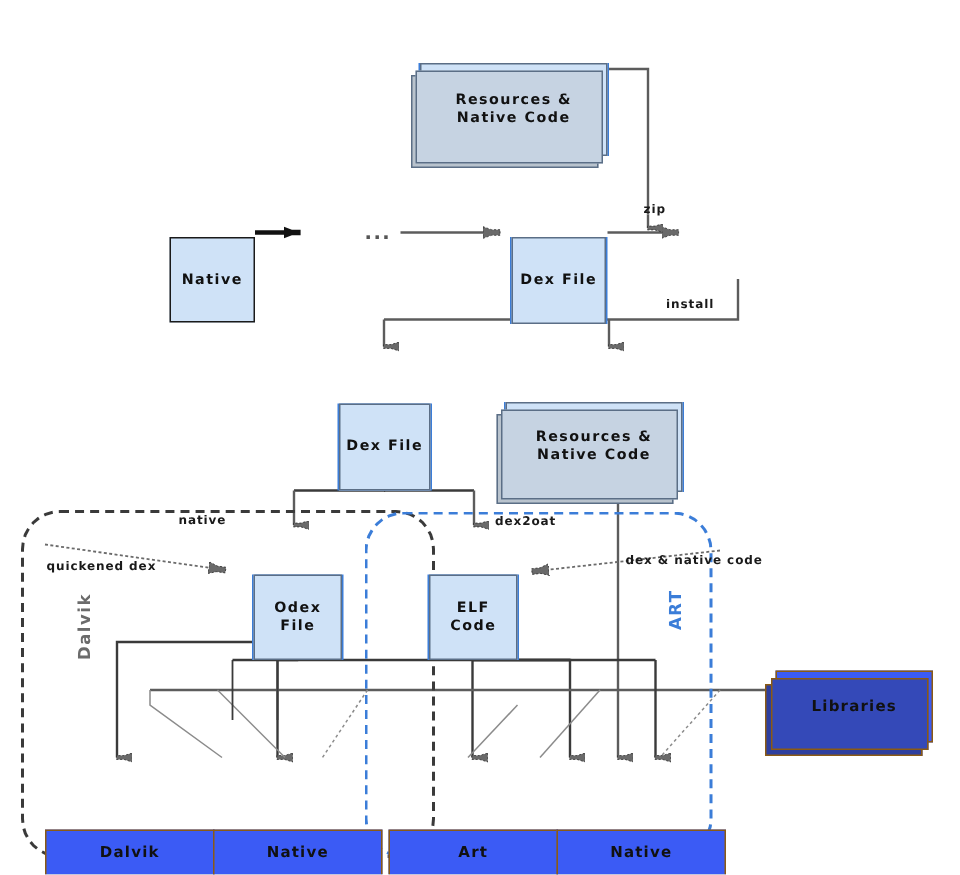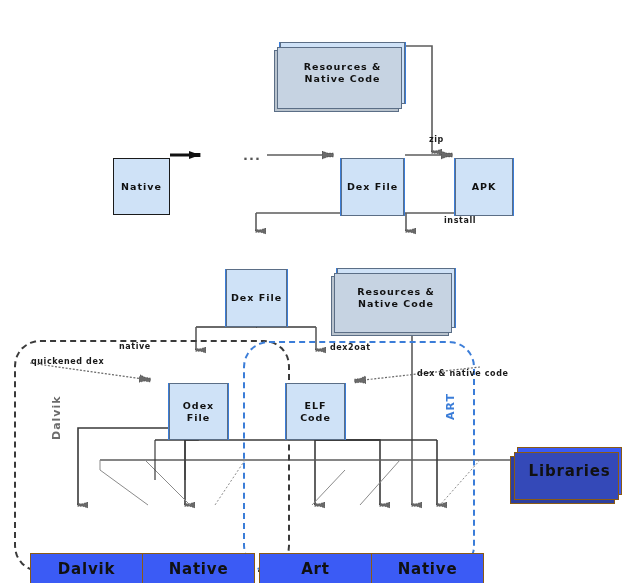--- a/index.html
+++ b/index.html
@@ -20,21 +20,21 @@
   }
   .lightbox .lbl{
     font-size:9.5px;font-weight:bold;color:#111;letter-spacing:1.0px;line-height:1.25;
   }
   .hardborder{border:1px solid #1a1a1a;box-shadow:none;}
   .bluebox{
     background:#3b5bf5;
     border:1px solid #8a5a14;
     color:#0c0c0c;
   }
-  .bluebox .lbl{font-size:15px;font-weight:bold;letter-spacing:.8px;color:#111;}
+  .bluebox .lbl{font-size:10px;font-weight:bold;letter-spacing:.8px;color:#111;}
 
   
   .stack::before,.stack::after{
     content:"";position:absolute;z-index:-1;
     background:#b9c3cd;border:1px solid #5b6e86;
   }
   .stack::before{left:-7px;top:7px;width:100%;height:100%;}
   .stack::after{left:-4px;top:4px;width:100%;height:100%;background:#c6d3e2;}
 
   .stackblue::before,.stackblue::after{
@@ -150,23 +150,20 @@
   <div class="node lightbox hardborder" style="left:113px;top:126px;width:57px;height:57px;z-index:3;">
     <div class="lbl">Native</div>
   </div>
 
   <span class="dots" style="left:243px;top:148px;">...</span>
 
   <div class="node lightbox" style="left:341px;top:126px;width:63px;height:58px;z-index:3;">
     <div class="lbl">Dex  File</div>
   </div>
 
-  <div class="node lightbox" style="left:455px;top:126px;width:58px;height:58px;z-index:3;">
-    <div class="lbl">APK</div>
-  </div>
 
   <div class="node lightbox" style="left:226px;top:237px;width:61px;height:58px;z-index:3;">
     <div class="lbl">Dex  File</div>
   </div>
 
   <div class="node lightbox stack" style="left:337px;top:236px;width:118px;height:60px;z-index:3;">
     <div class="lbl">
       <div>Resources  &amp;</div>
       <div>Native  Code</div>
     </div>
@@ -195,20 +192,20 @@
   </div>
 
   <div class="node bluebox" style="left:259px;top:521px;width:113px;height:31px;z-index:3;">
     <div class="lbl">Art</div>
   </div>
   <div class="node bluebox" style="left:371px;top:521px;width:113px;height:31px;z-index:3;">
     <div class="lbl">Native</div>
   </div>
 
   <span class="edge-label" style="left:429px;top:135px;">zip</span>
-  <span class="edge-label" style="left:444px;top:216px;">install</span>
+  <span class="edge-label" style="left:444px;top:198px;">install</span>
   <span class="edge-label" style="left:119px;top:342px;">native</span>
   <span class="edge-label" style="left:330px;top:343px;">dex2oat</span>
-  <span class="edge-label" style="left:31px;top:357px;">quickened  dex</span>
+  <span class="edge-label" style="left:31px;top:373px;">quickened  dex</span>
   <span class="edge-label" style="left:417px;top:369px;">dex  &amp;  native  code</span>
   <span class="edge-label" style="left:136px;top:563px;padding-left:44px;">JIT</span>
 
 </div>
 
 </body></html>

